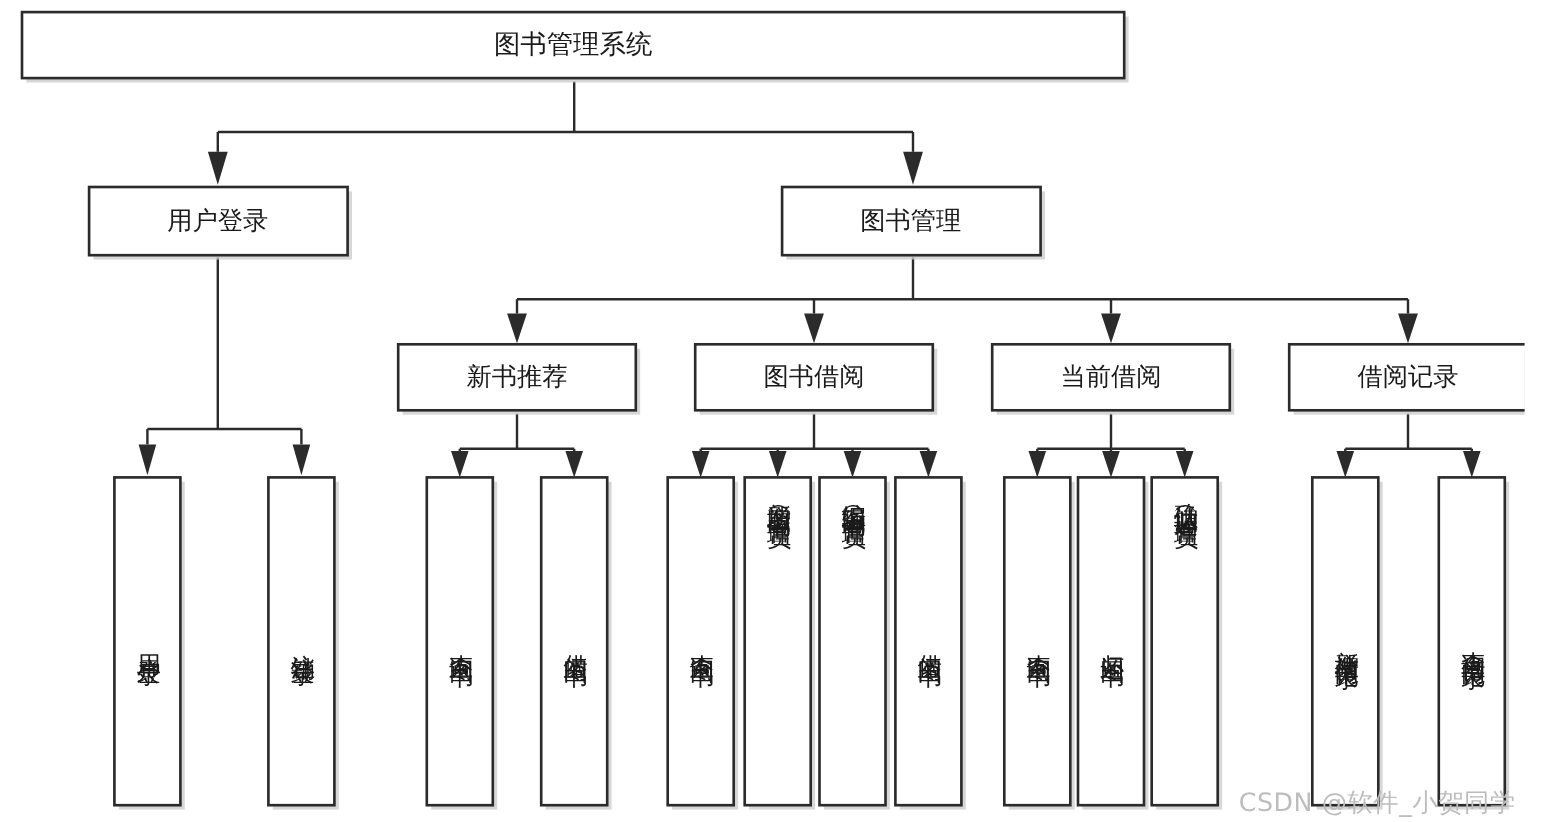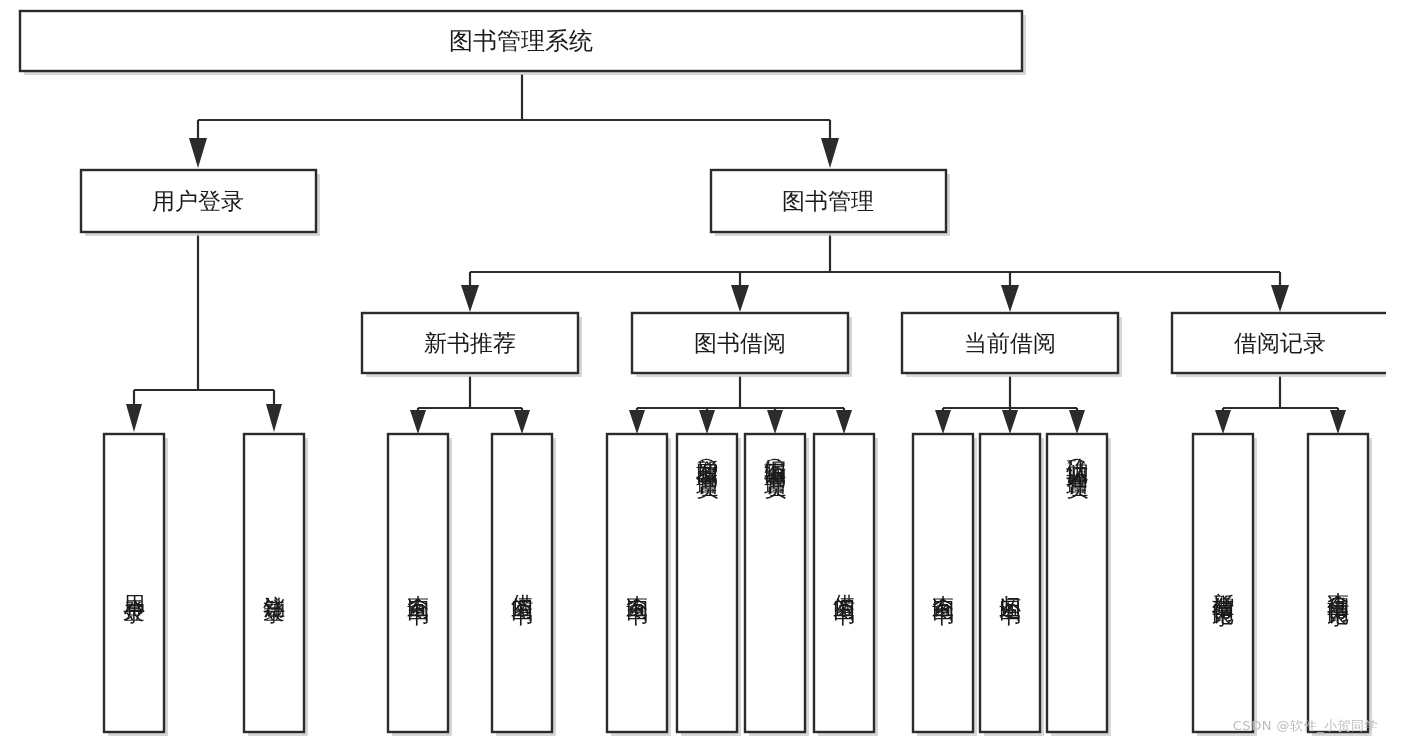--- a/index.html
+++ b/index.html
@@ -72,23 +72,23 @@
     font-size: 22px;
     line-height: 1.12;
     letter-spacing: 3px;
     color: #1a1a1a;
     white-space: nowrap;
     text-align: center;
   }
   .watermark {
     position: absolute;
     right: 8px;
-    bottom: 12px;
-    font-family: "DejaVu Sans", sans-serif;
-    font-size: 13px;
+    bottom: 2px;
+    font-family: "DejaVu Sans", sans-serif;
+    font-size: 23px;
     color: #bdbdbd;
     letter-spacing: 0.5px;
     white-space: nowrap;
   }
 </style>
 </head>
 <body>
 
 <div id="diagram-root">
 

